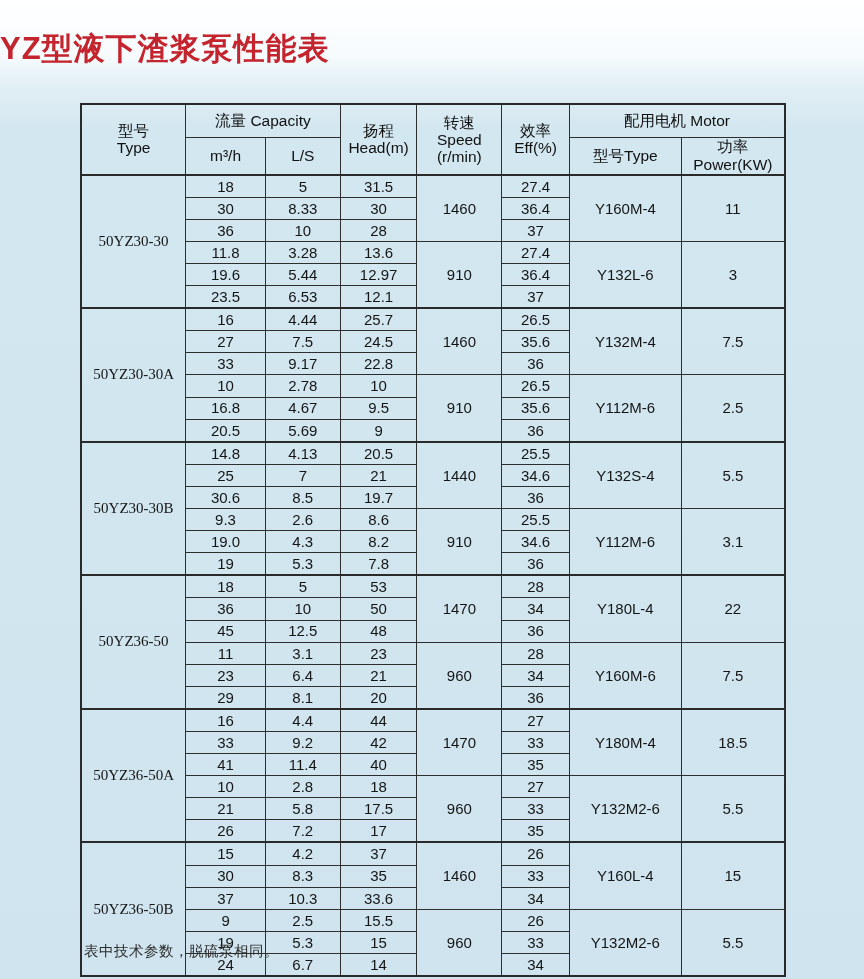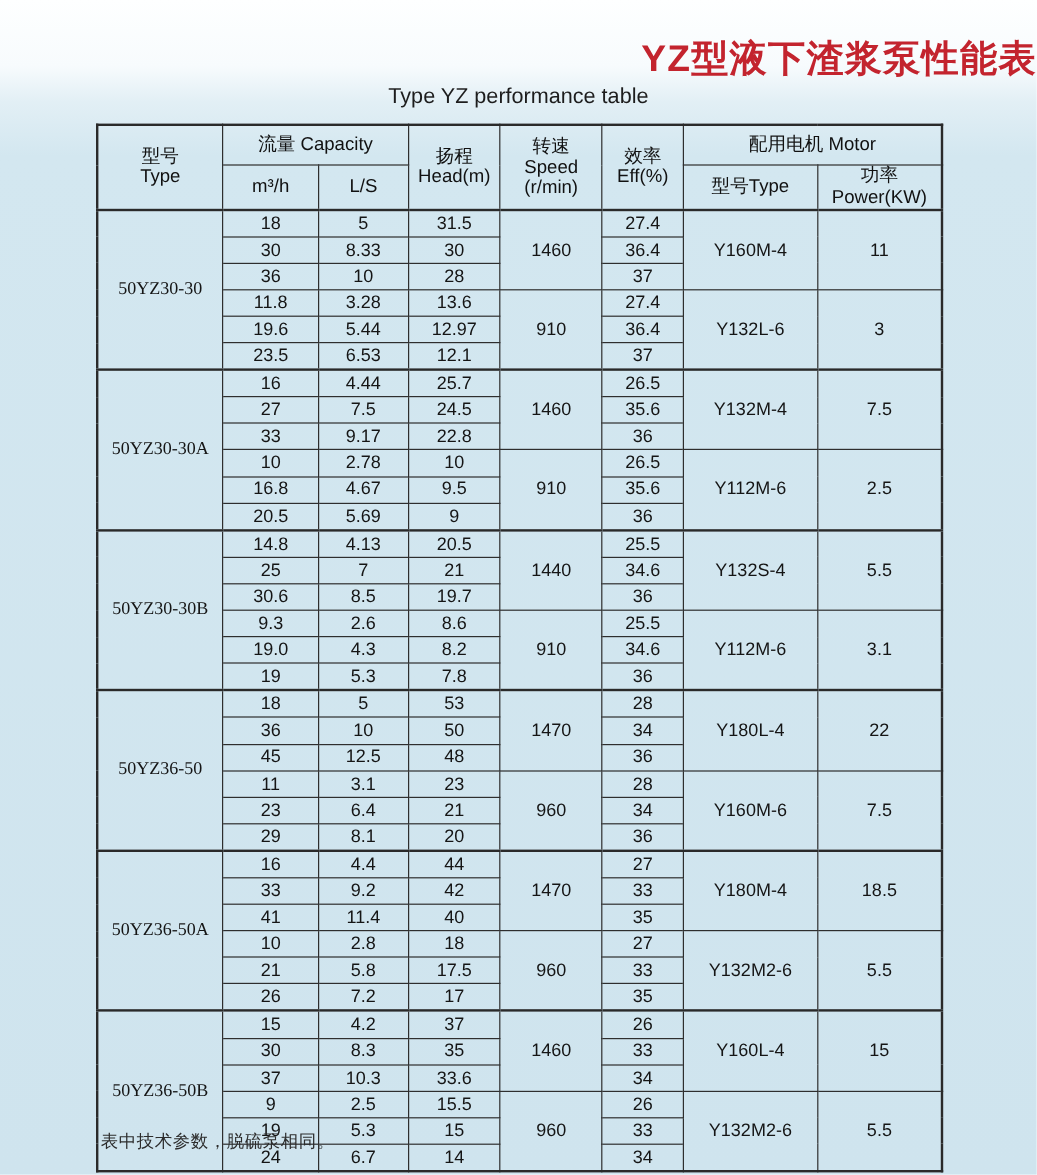--- a/index.html
+++ b/index.html
@@ -7,21 +7,21 @@
     width:864px;height:979px;
     font-family:"Liberation Sans","DejaVu Sans",sans-serif;
     background:#ffffff;
   }
   .page{
     position:relative;width:864px;height:979px;overflow:hidden;
     background:linear-gradient(180deg,#feffff 0%,#f7fbfd 55px,#e2eff5 85px,#d3e7f0 130px,#cfe4ee 100%);
   }
   .title{
     position:absolute;top:28px;left:0;width:100%;
-    text-align:right;font-size:31px;font-weight:bold;
+    text-align:left;font-size:31px;font-weight:bold;
     color:#c3242e;letter-spacing:1px;
   }
   .subtitle{
     position:absolute;top:70px;left:0;width:100%;
     text-align:center;font-size:18px;color:#1d1d1d;
   }
   table.perf{
     position:absolute;left:80px;top:103px;width:706px;
     border-collapse:collapse;table-layout:fixed;
     font-size:15px;color:#151515;
@@ -43,21 +43,20 @@
     position:absolute;left:84px;top:942px;
     font-size:14.5px;color:#2c2c2c;letter-spacing:0.5px;
   }
 </style>
 </head>
 <body>
 
 <div class="page">
 
   <div class="title">YZ型液下渣浆泵性能表</div>
-  <div class="subtitle">Type YZ performance table</div>
 
   <table class="perf">
     <colgroup>
       <col style="width:14.87%">
       <col style="width:11.33%">
       <col style="width:10.62%">
       <col style="width:10.91%">
       <col style="width:12.04%">
       <col style="width:9.63%">
       <col style="width:15.86%">

